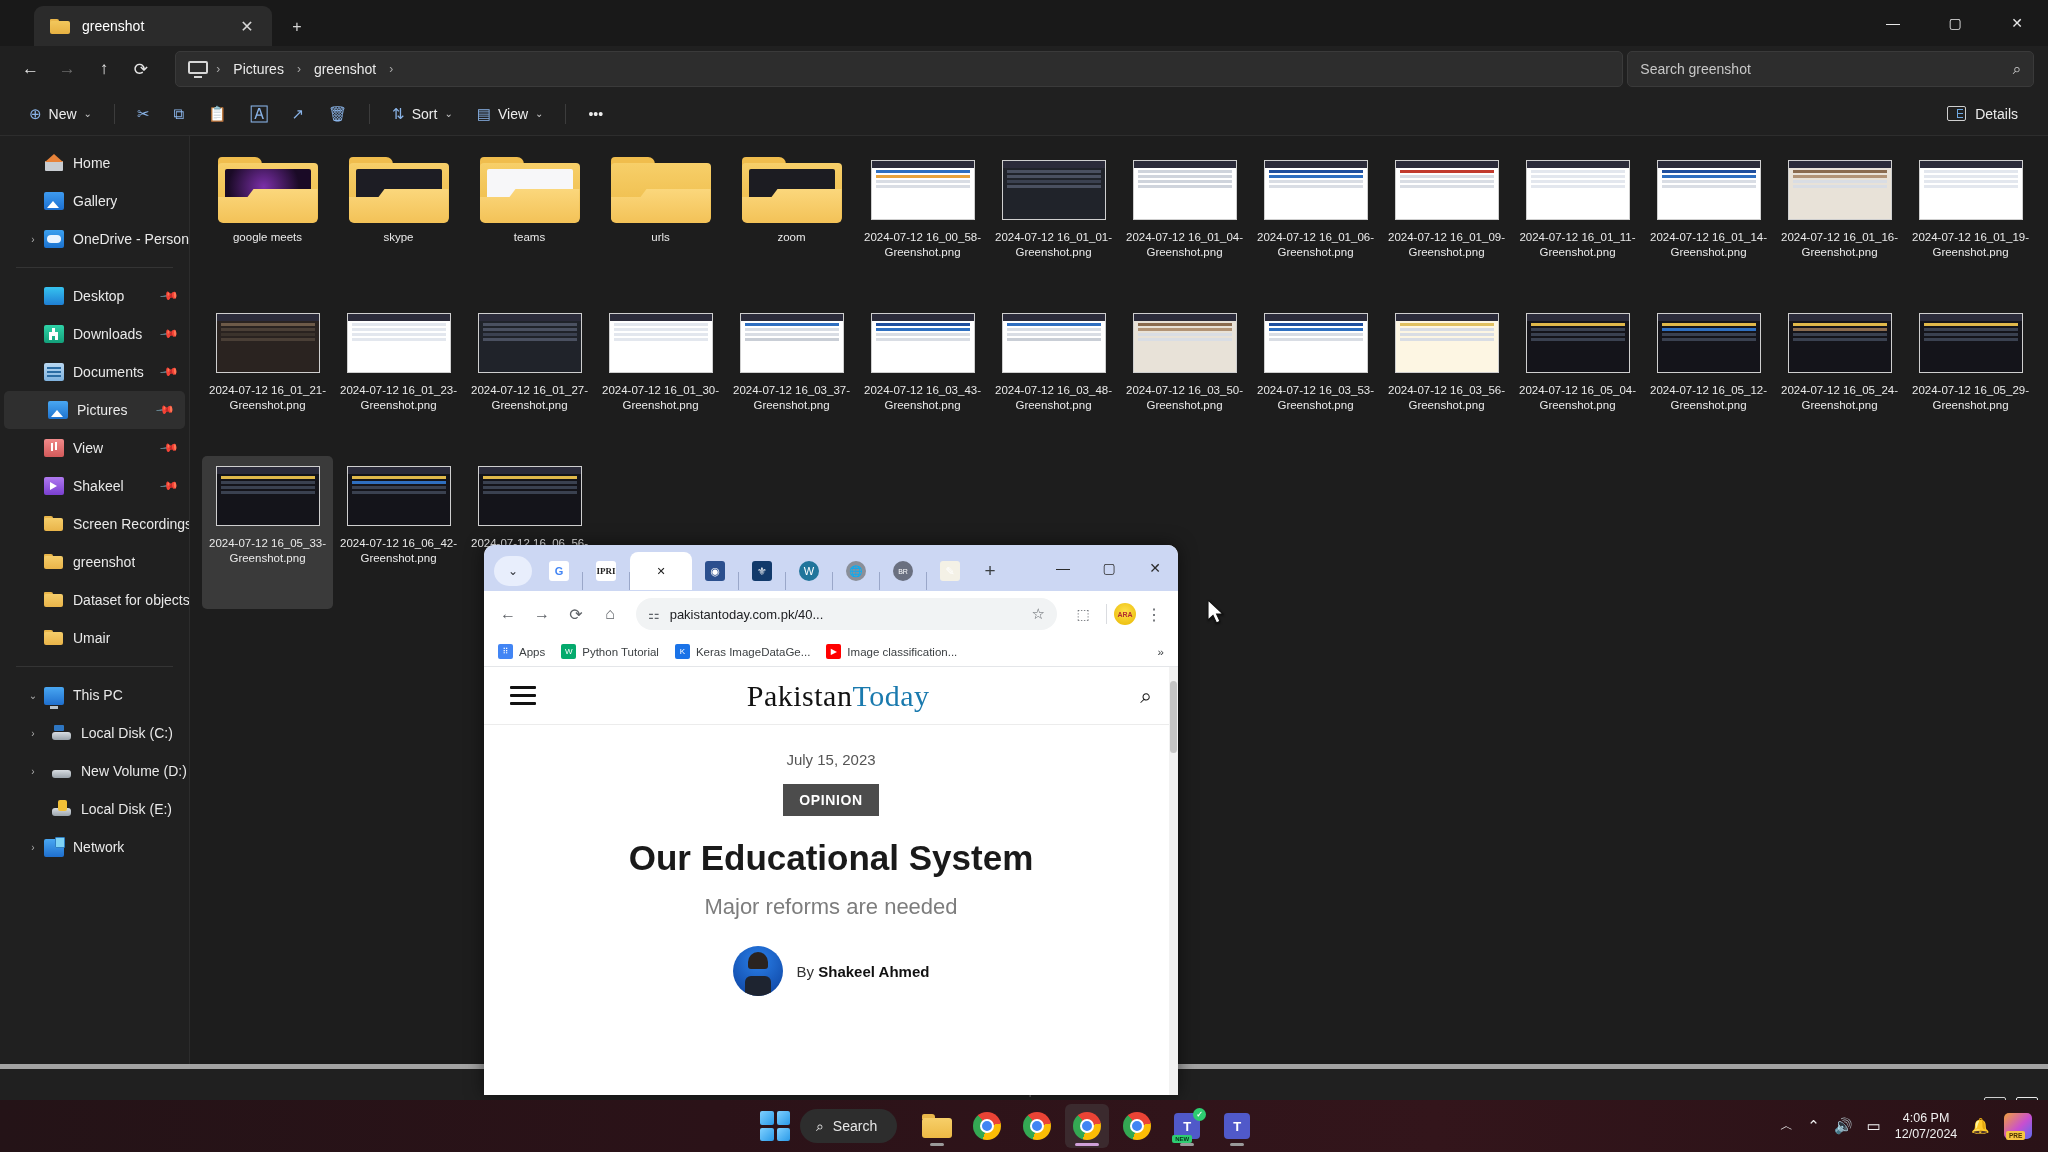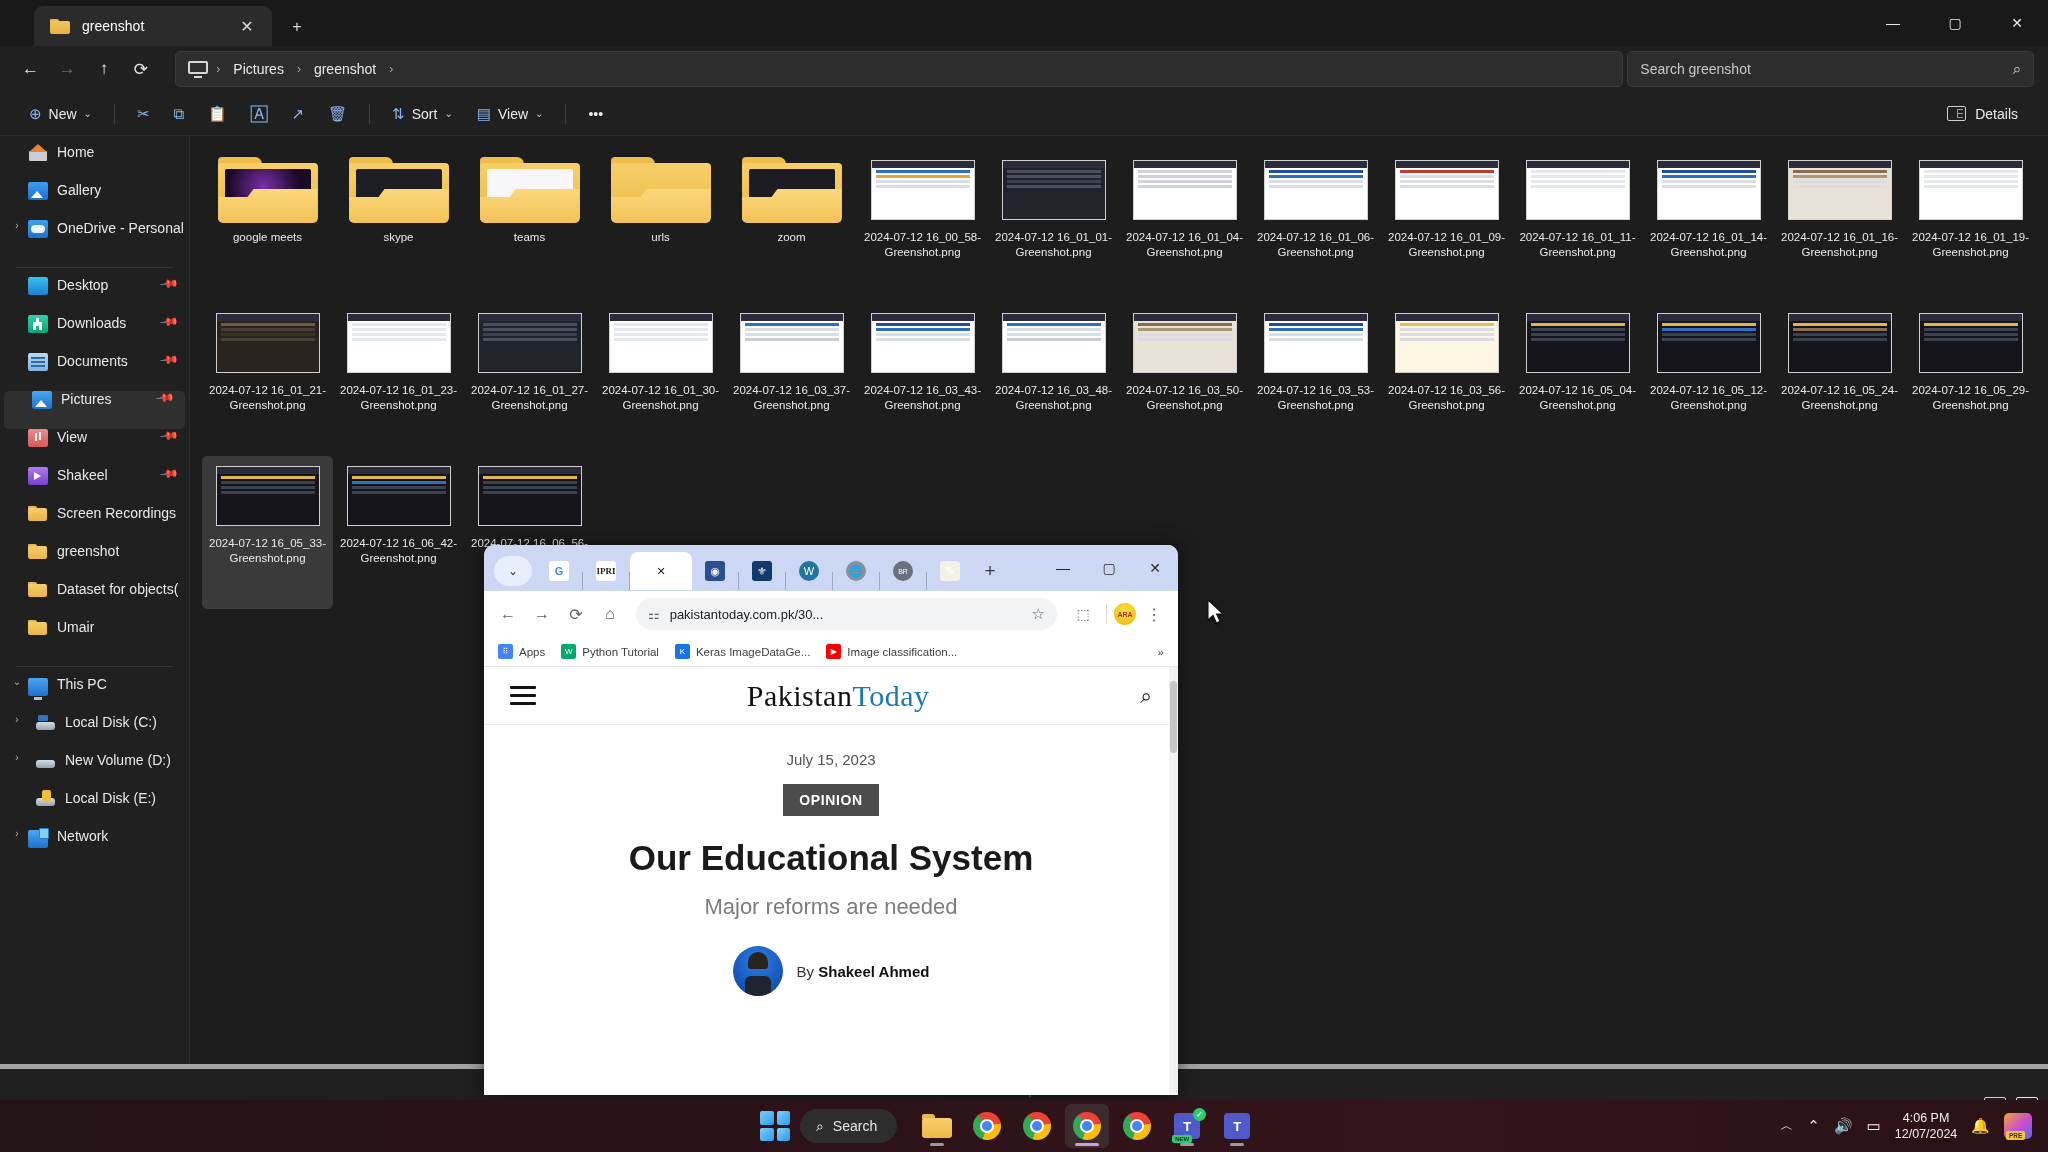--- a/index.html
+++ b/index.html
@@ -100,21 +100,21 @@
     border-left:1.6px solid #6ea8e0; background:repeating-linear-gradient(#6ea8e0 0 1.5px,transparent 1.5px 4px);}
 
   
   .body { flex:1; display:flex; min-height:0; }
 
   .sidebar {
     width: 190px; flex:0 0 190px; background:#202020; border-right:1px solid #2c2c2c;
     padding-top: 8px; overflow:hidden;
   }
   .navitem {
-    height: 38px; display:flex; padding-left: 6px; position:relative;
+    height: 38px; display:flex; align-items:center; padding-left: 22px; position:relative;
     color:#e9e9e9; font-size:14px; white-space:nowrap;
   }
   .navitem.sel { background:#2f2f2f; border-radius:5px; margin: 0 4px; }
   .navitem .exp {
     width:22px; text-align:center; color:#aeaeae; font-size:10px; flex:0 0 22px;
   }
   .navitem .ico { width:20px; height:18px; margin-right:9px; flex:0 0 20px; position:relative;}
   .navitem .lbl { overflow:hidden; }
   .pin {
     position:absolute; right:12px; color:#9a9a9a; font-size:12px; transform: rotate(40deg);
@@ -929,21 +929,21 @@
     </div>
   </div>
 
   <div class="ch-toolbar">
     <div class="ch-ib">←</div>
     <div class="ch-ib">→</div>
     <div class="ch-ib">⟳</div>
     <div class="ch-ib">⌂</div>
     <div class="ch-omni">
       <span style="color:#5f6368;font-size:13px;">⚏</span>
-      <span class="url">pakistantoday.com.pk/30...</span>
+      <span class="url">pakistantoday.com.pk/40...</span>
       <span style="color:#5f6368;font-size:15px;">☆</span>
     </div>
     <div class="ch-ib" style="font-size:14px;">⬚</div>
     <div style="width:1px;height:20px;background:#dadce0;margin:0 5px;"></div>
     <div class="ch-avatar">ARA</div>
     <div class="ch-ib">⋮</div>
   </div>
 
   <div class="ch-bookmarks" id="chbm">
       <div class="bm">

